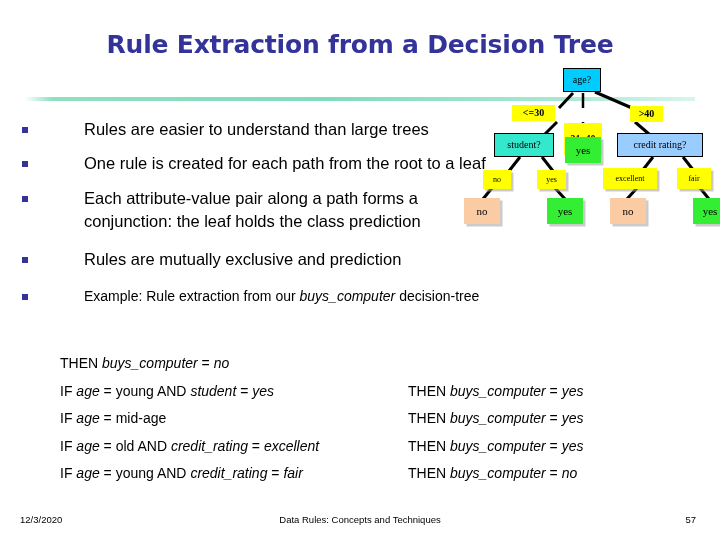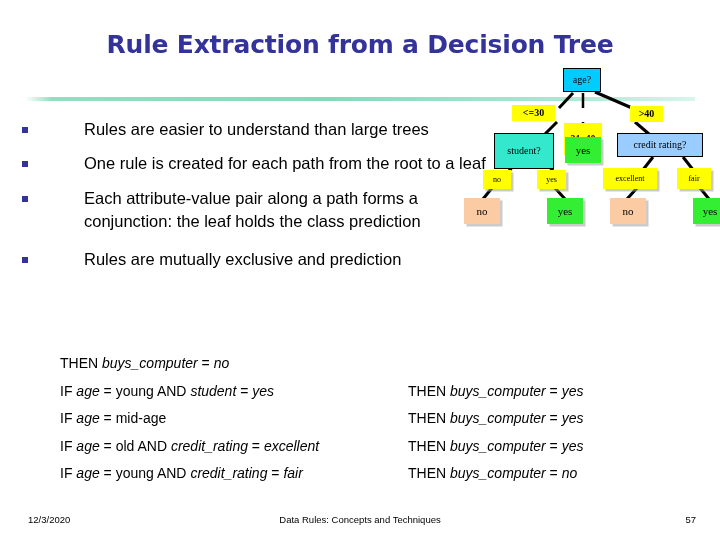--- a/index.html
+++ b/index.html
@@ -101,21 +101,21 @@
     position: absolute;
     left: 0;
     bottom: 12px;
     width: 720px;
     height: 14px;
     font-size: 9.5px;
     color: #000;
   }
   #footer-date {
     position: absolute;
-    left: 28px;
+    left: 20px;
     top: 0;
   }
   #footer-center {
     position: absolute;
     left: 0;
     top: 0;
     width: 720px;
     text-align: center;
   }
   #footer-page {
@@ -191,20 +191,26 @@
   <div class="bullet-row">
     <div class="bullet-marker"></div>
     <div class="bullet-text" style="width:420px;">Each attribute-value pair along a path forms a conjunction: the leaf holds the class prediction</div>
   </div>
 
   <div class="bullet-row" style="margin-top:14px;">
     <div class="bullet-marker"></div>
     <div class="bullet-text">Rules are mutually exclusive and prediction</div>
   </div>
 
+  <div class="bullet-row" style="margin-top:16px;">
+    <div class="bullet-marker" style="margin-top:7px;"></div>
+    <div class="bullet-text small">
+      <span>Example: Rule extraction from our </span><i>buys_computer</i><span> decision-tree</span>
+    </div>
+  </div>
 
 </div>
 
 <div id="rules-block">
 
   <div class="rule-row">
     <div class="rule-then">THEN <i>buys_computer</i> = <i>no</i></div>
   </div>
 
   <div class="rule-row">
@@ -267,21 +273,21 @@
 
     <path d="M 245 128 L 254 139" stroke="#000" stroke-width="3" fill="none"></path>
   </svg>
 
   <div class="node decision" style="left:108px; top:8px; width:38px; height:24px; background:#00ccff;">age?</div>
 
   <div class="node edge-label bold" style="left:57px; top:45px; width:43px; height:16px;">&lt;=30</div>
   <div class="node edge-label bold" style="left:109px; top:45px; width:38px; height:32px;margin-top:18px;">31..40</div>
   <div class="node edge-label bold" style="left:175px; top:46px; width:33px; height:16px;">&gt;40</div>
 
-  <div class="node decision" style="left:39px; top:73px; width:60px; height:36px; background:#33e8cc;">student?</div>
+  <div class="node decision" style="left:39px; top:73px; width:60px; height:24px; background:#33e8cc;">student?</div>
   <div class="node leaf shadow" style="left:110px; top:77px; width:36px; height:26px; background:#33ee33;">yes</div>
   <div class="node decision" style="left:162px; top:73px; width:86px; height:24px; background:#99ccff;">credit rating?</div>
 
   <div class="node edge-label shadow" style="left:28px; top:110px; width:28px; height:19px;">no</div>
   <div class="node edge-label shadow" style="left:82px; top:110px; width:29px; height:19px;">yes</div>
   <div class="node edge-label shadow" style="left:148px; top:108px; width:54px; height:21px;">excellent</div>
   <div class="node edge-label shadow" style="left:222px; top:108px; width:34px; height:21px;">fair</div>
 
   <div class="node leaf shadow" style="left:9px; top:138px; width:36px; height:26px; background:#fbcba4;">no</div>
   <div class="node leaf shadow" style="left:92px; top:138px; width:36px; height:26px; background:#33ee33;">yes</div>

